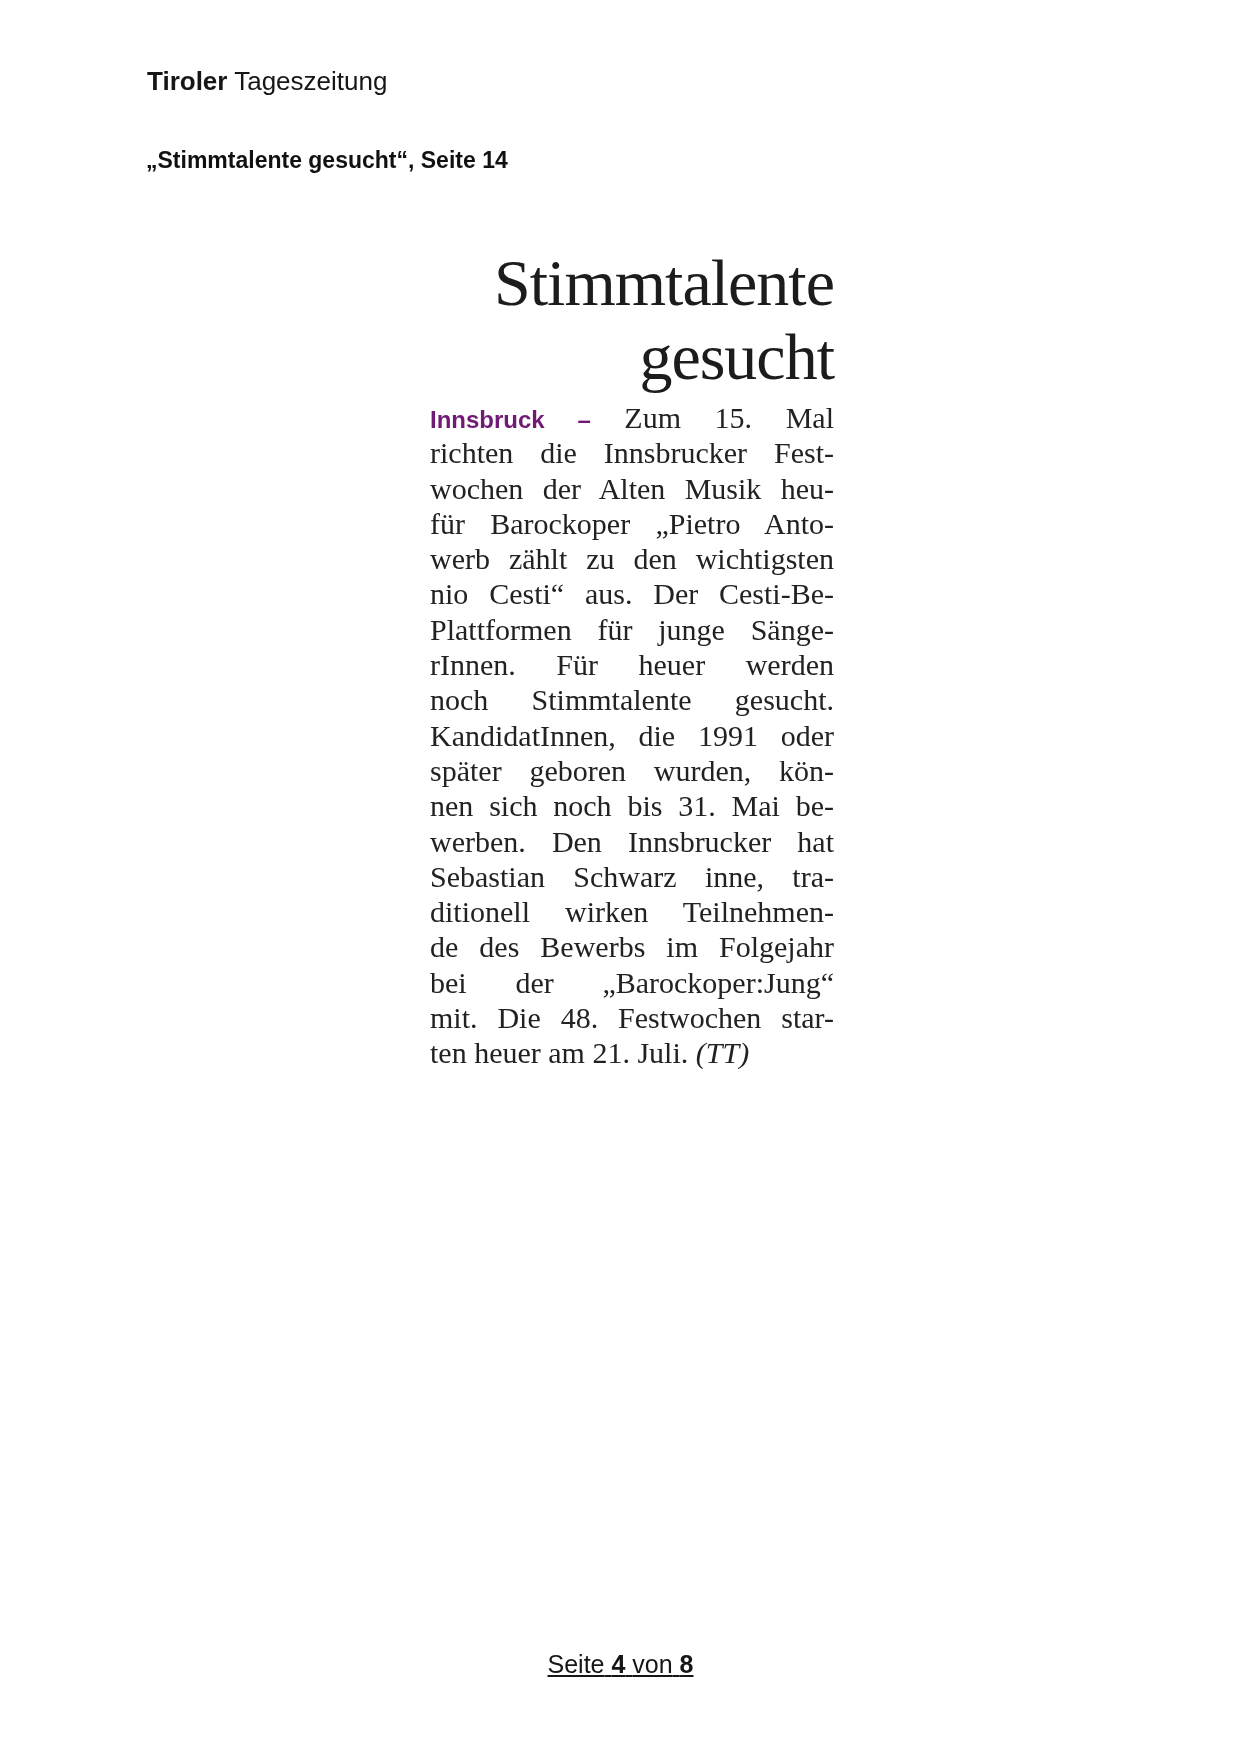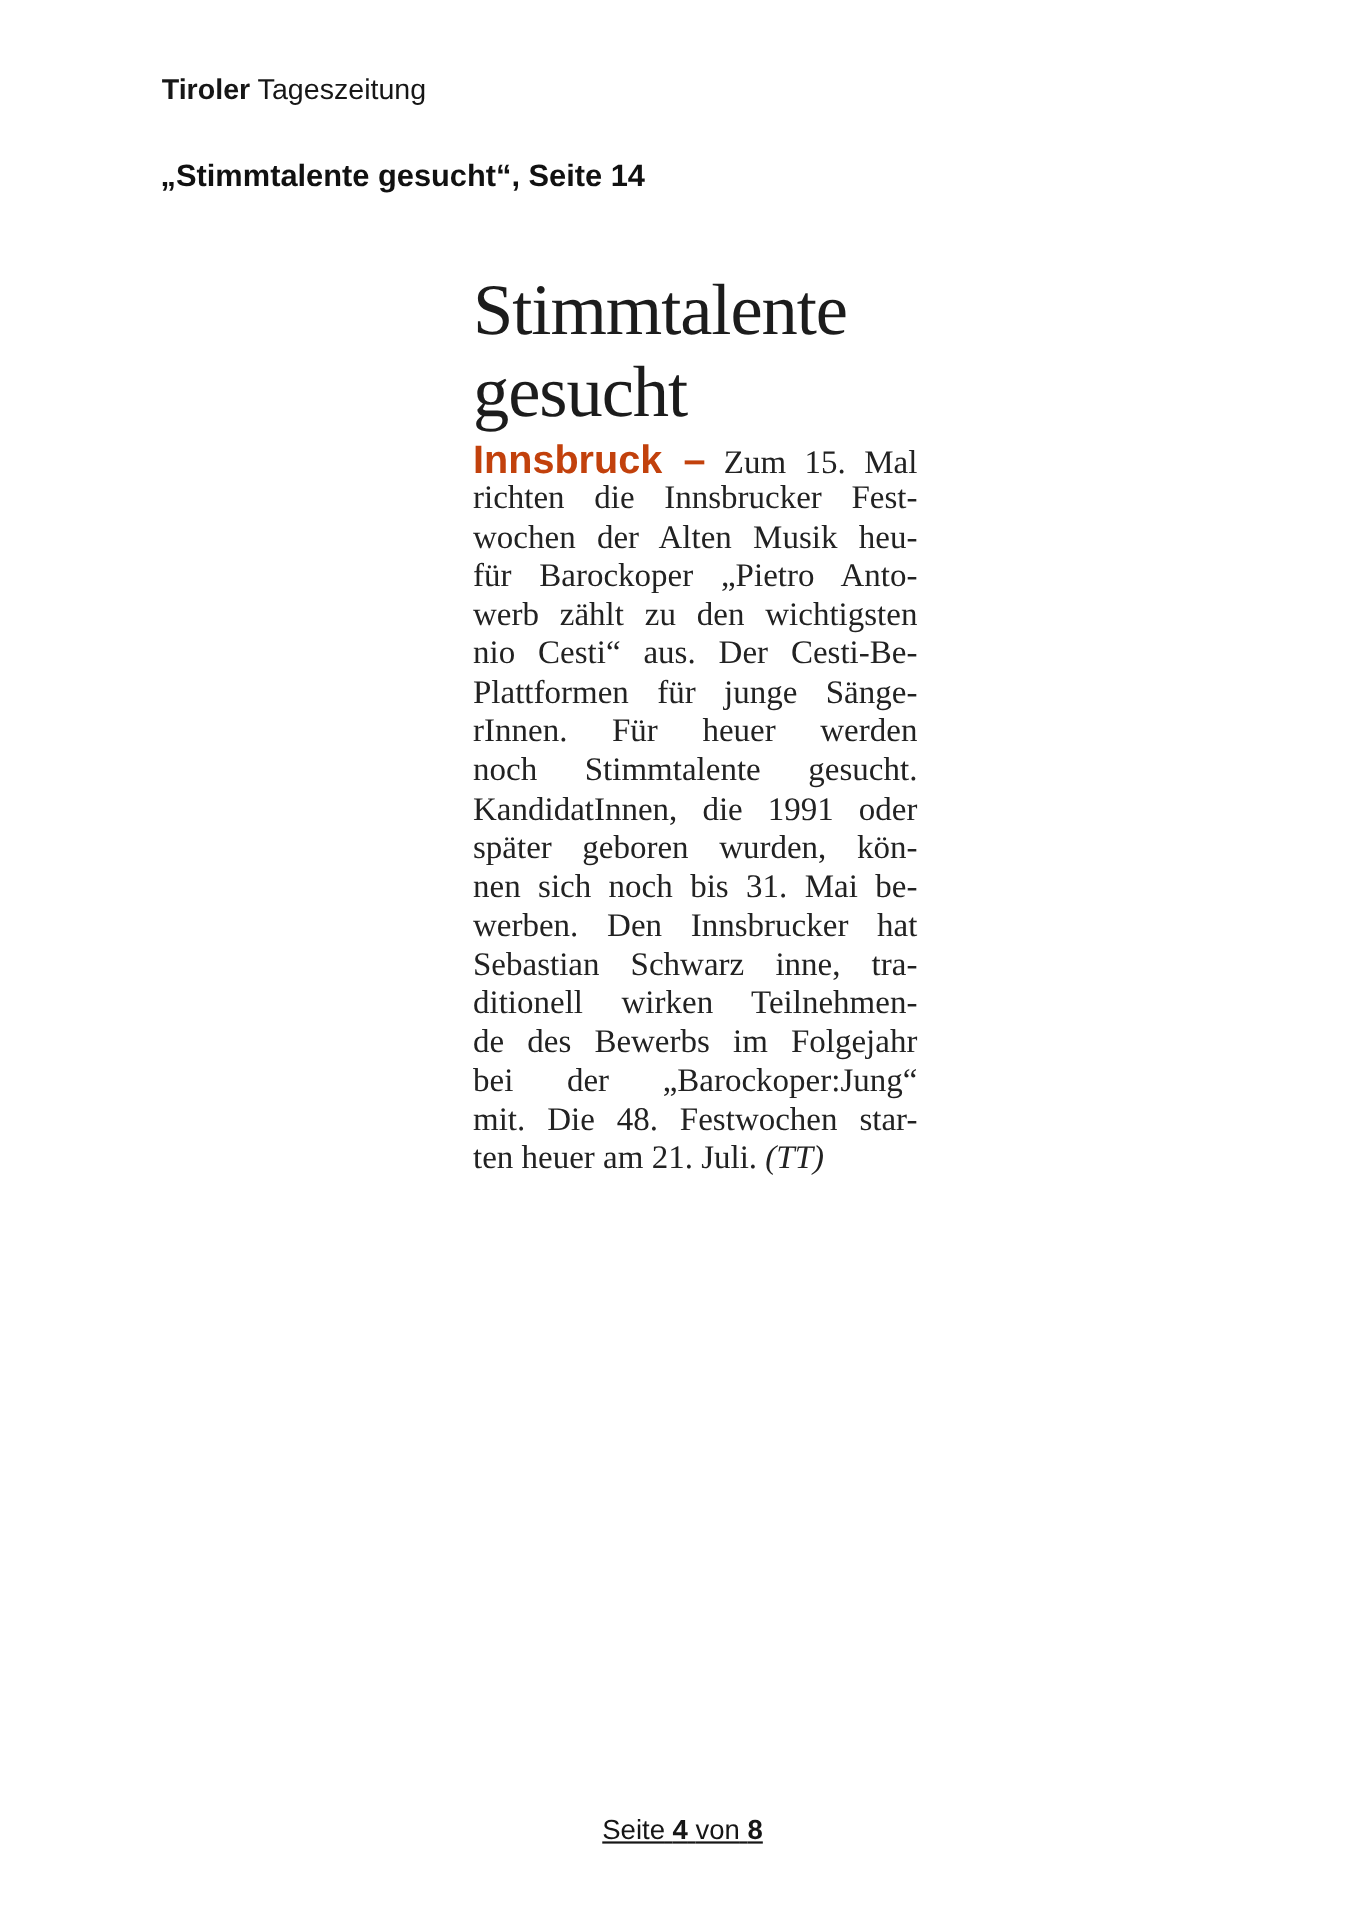--- a/index.html
+++ b/index.html
@@ -26,39 +26,39 @@
     line-height: 30px;
     color: #161616;
     white-space: pre;
   }
   .brand b { font-weight: bold; }
 
   .ref-line {
     position: absolute;
     left: 146px;
     top: 143px;
-    font-size: 28px;
+    font-size: 23px;
     line-height: 34px;
     font-weight: bold;
     color: #111111;
   }
 
   
   .article {
     position: absolute;
     left: 430px;
     top: 0;
     width: 404px;
   }
   .headline {
     position: absolute;
     left: 0;
     top: 246px;
     width: 404px;
-    text-align: left;
+    text-align: right;
     font-family: "Liberation Serif", serif;
     font-size: 66px;
     line-height: 74px;
     font-weight: 500;
     color: #1c1c1c;
     letter-spacing: -1px;
   }
   .article-body {
     position: absolute;
     left: 0;
@@ -75,22 +75,22 @@
     text-align-last: justify;
     white-space: normal;
     overflow: hidden;
   }
   .bodyline.last {
     text-align-last: left;
   }
   .bodyline .lead {
     font-family: "Liberation Sans", sans-serif;
     font-weight: bold;
-    font-size: 36px;
-    color: #c2410c;
+    font-size: 24px;
+    color: #701a75;
   }
   .bodyline em {
     font-style: italic;
   }
 
   
   .footer {
     position: absolute;
     left: 0;
     top: 1650px;

